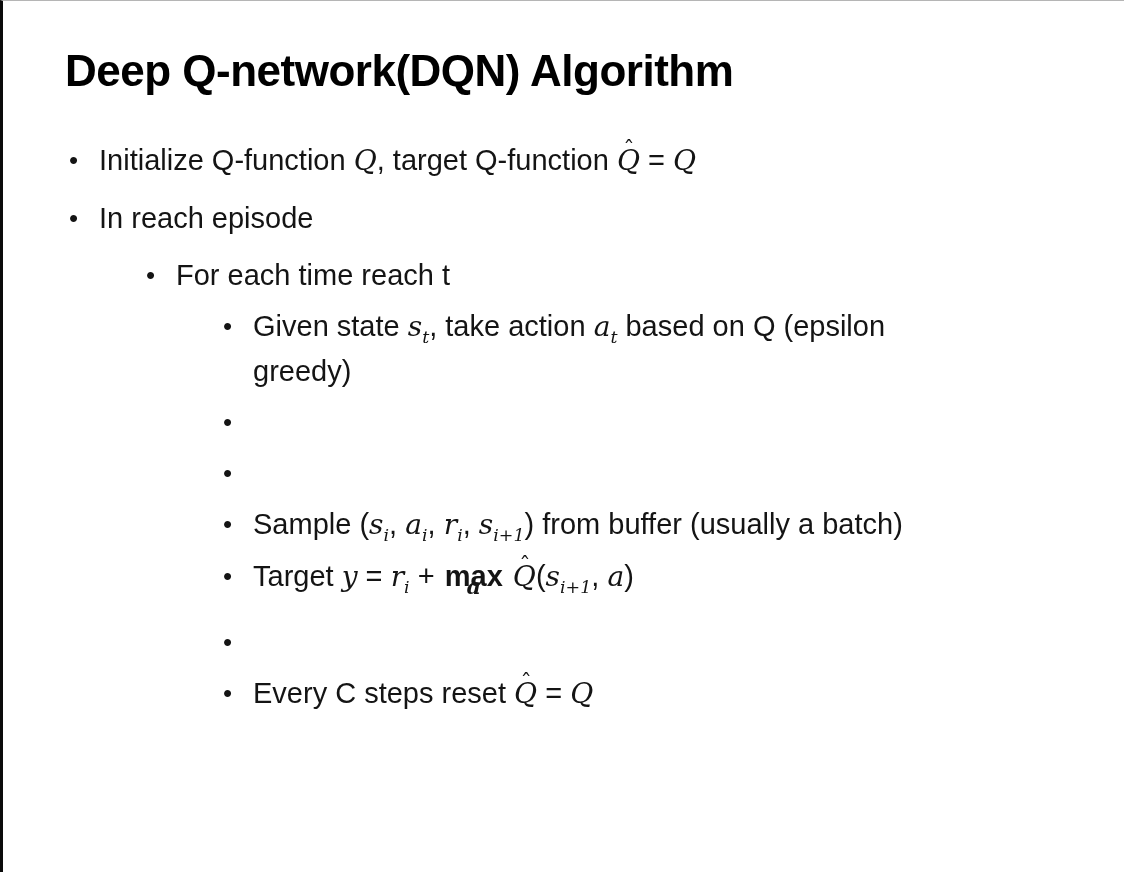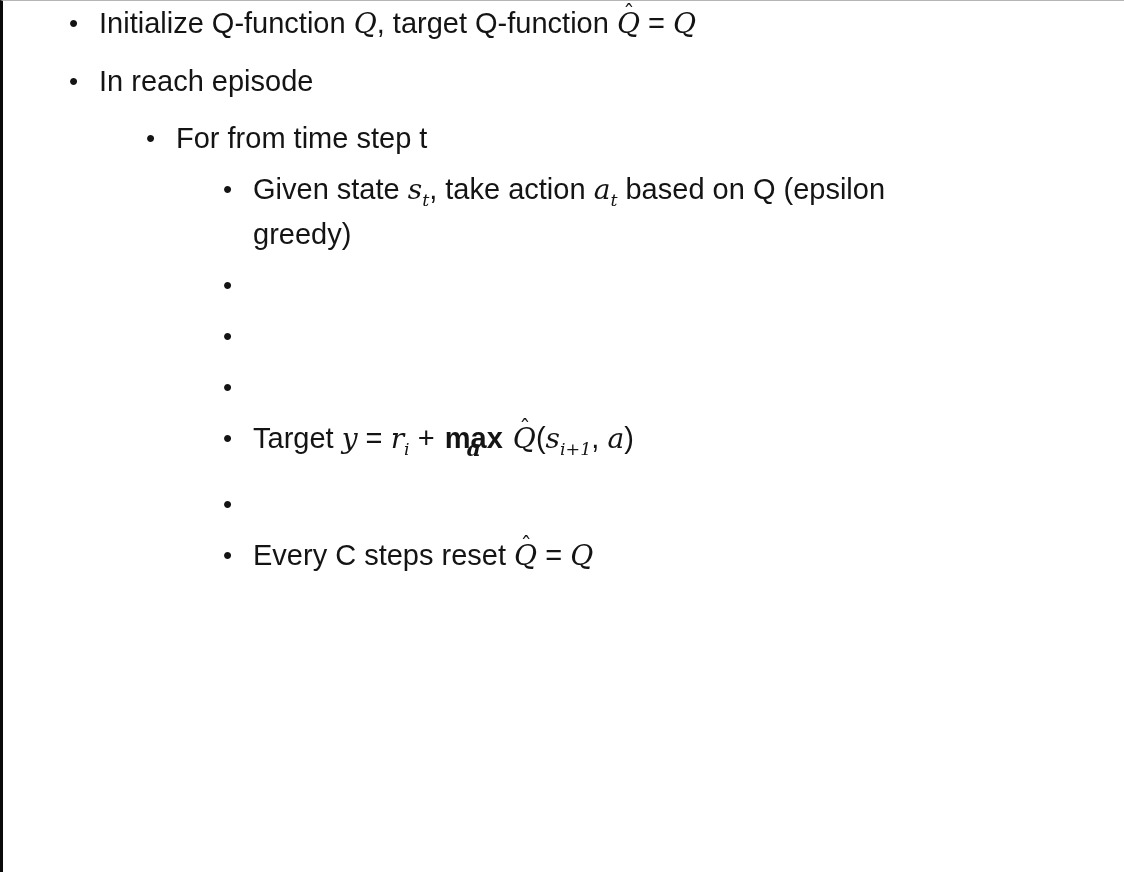--- a/index.html
+++ b/index.html
@@ -85,45 +85,47 @@
     top: 0.92em;
     transform: translateX(-50%);
     font-size: 0.8em;
     line-height: 1;
   }
 </style>
 </head>
 <body>
 
 <div class="slide">
+  <h1 class="slide-title">Deep Q-network(DQN) Algorithm</h1>
   <ul class="bullet-list" id="bullet-list">
       <li class="bullet l1">
         <span class="marker">•</span>
         <span class="btext">Initialize Q-function <i>Q</i>, target Q-function <span class="hat"><i>Q</i><span class="hatmark">ˆ</span></span> = <i>Q</i></span>
       </li>
       <li class="bullet l1">
         <span class="marker">•</span>
         <span class="btext">In reach episode</span>
       </li>
       <li class="bullet l2">
         <span class="marker">•</span>
-        <span class="btext">For from time step t</span>
+        <span class="btext">For each time reach t</span>
       </li>
       <li class="bullet l3">
         <span class="marker">•</span>
         <span class="btext">Given state <i>s<sub>t</sub></i>, take action <i>a<sub>t</sub></i> based on Q (epsilon<br>greedy)</span>
       </li>
       <li class="bullet l3">
         <span class="marker">•</span>
       </li>
       <li class="bullet l3">
         <span class="marker">•</span>
       </li>
       <li class="bullet l3">
         <span class="marker">•</span>
+        <span class="btext">Sample (<i>s<sub>i</sub></i>, <i>a<sub>i</sub></i>, <i>r<sub>i</sub></i>, <i>s<sub>i+1</sub></i>) from buffer (usually a batch)</span>
       </li>
       <li class="bullet l3 has-under">
         <span class="marker">•</span>
         <span class="btext">Target <i>y</i> = <i>r<sub>i</sub></i> + <span class="max-op"><span class="mo-main">max</span><span class="mo-under"><i>a</i></span></span> <span class="hat"><i>Q</i><span class="hatmark">ˆ</span></span>(<i>s<sub>i+1</sub></i>, <i>a</i>)</span>
       </li>
       <li class="bullet l3">
         <span class="marker">•</span>
       </li>
       <li class="bullet l3">
         <span class="marker">•</span>

